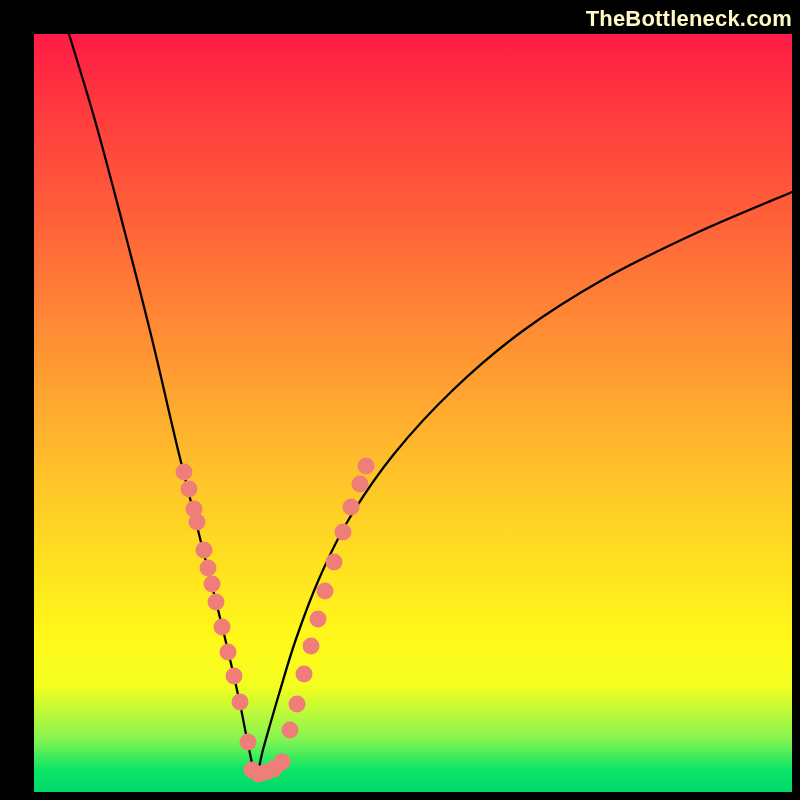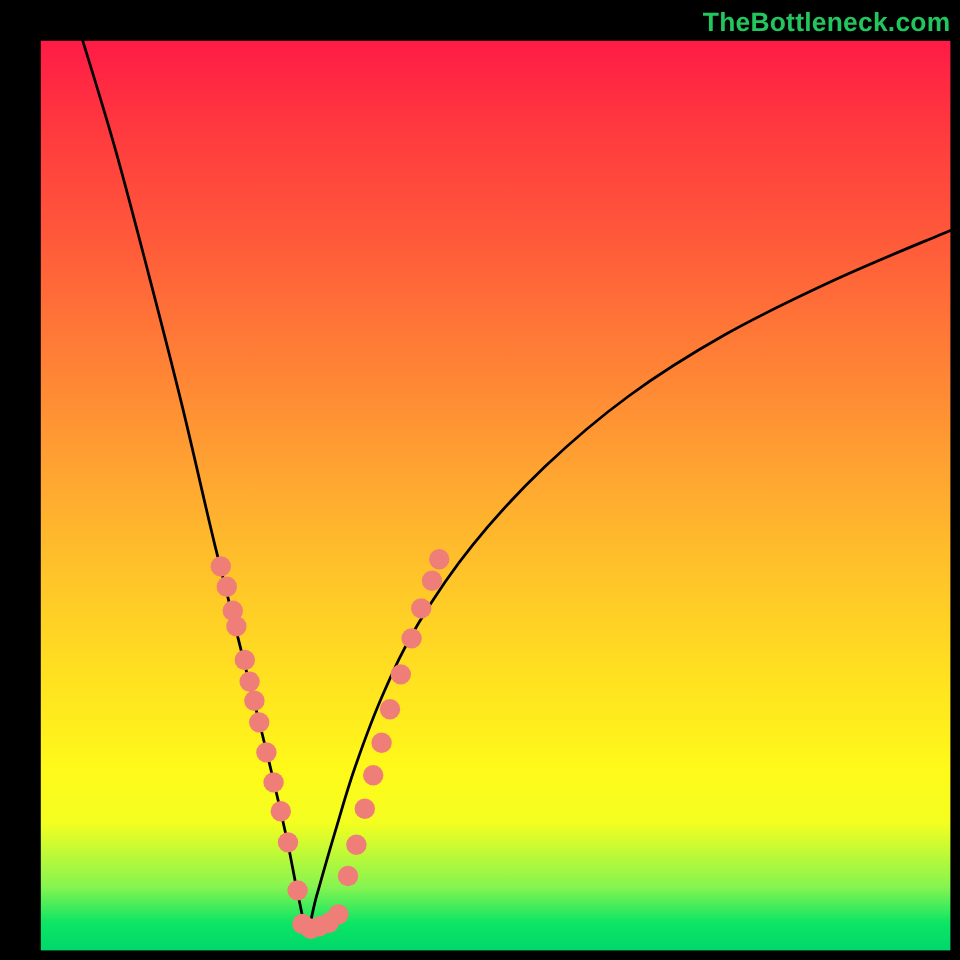--- a/index.html
+++ b/index.html
@@ -41,21 +41,21 @@
     position: absolute;
     left: 0; top: 0;
     width: 758px;
     height: 758px;
     overflow: visible;
   }
   .watermark {
     position: absolute;
     top: 6px;
     right: 8px;
-    color: #22c55e;
+    color: #fef9c3;
     font-size: 22px;
     font-weight: 600;
     letter-spacing: 0.2px;
     user-select: none;
   }
   .curve {
     fill: none;
     stroke: #000;
     stroke-width: 2.3;
     stroke-linecap: round;

